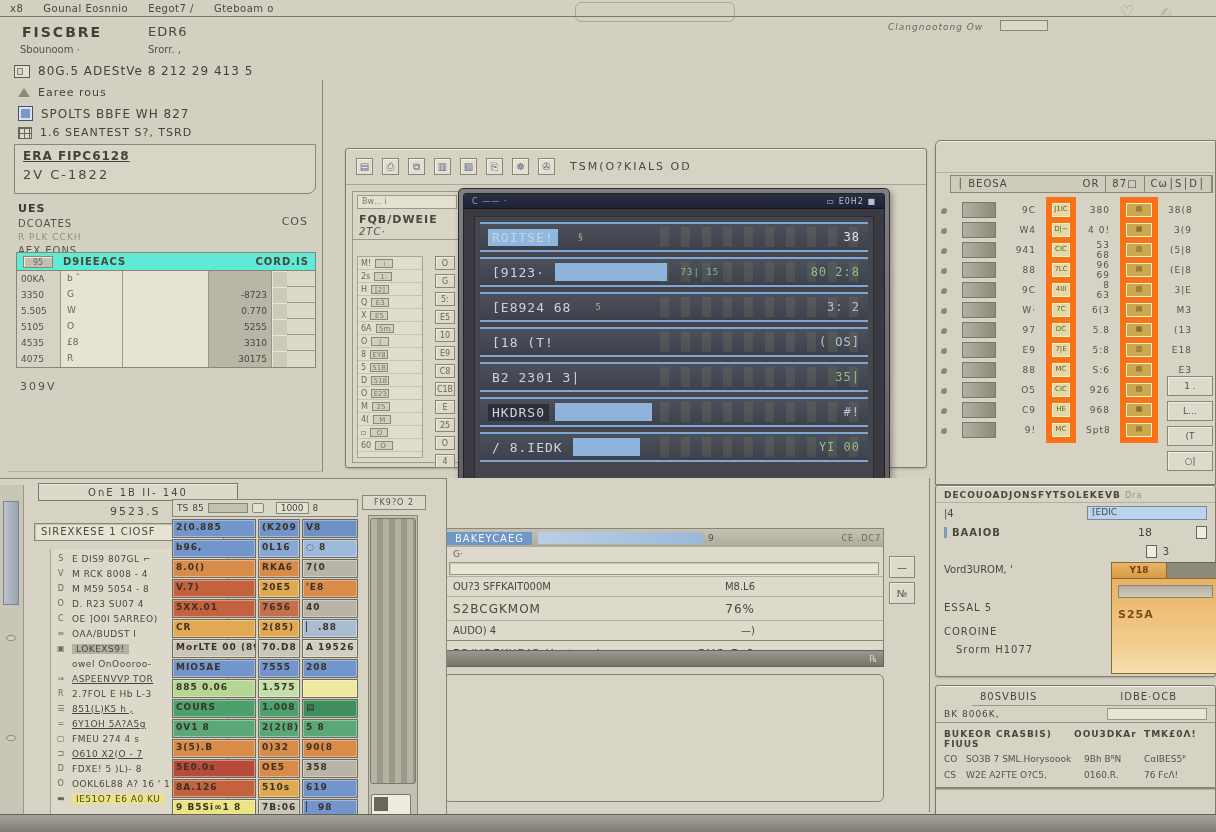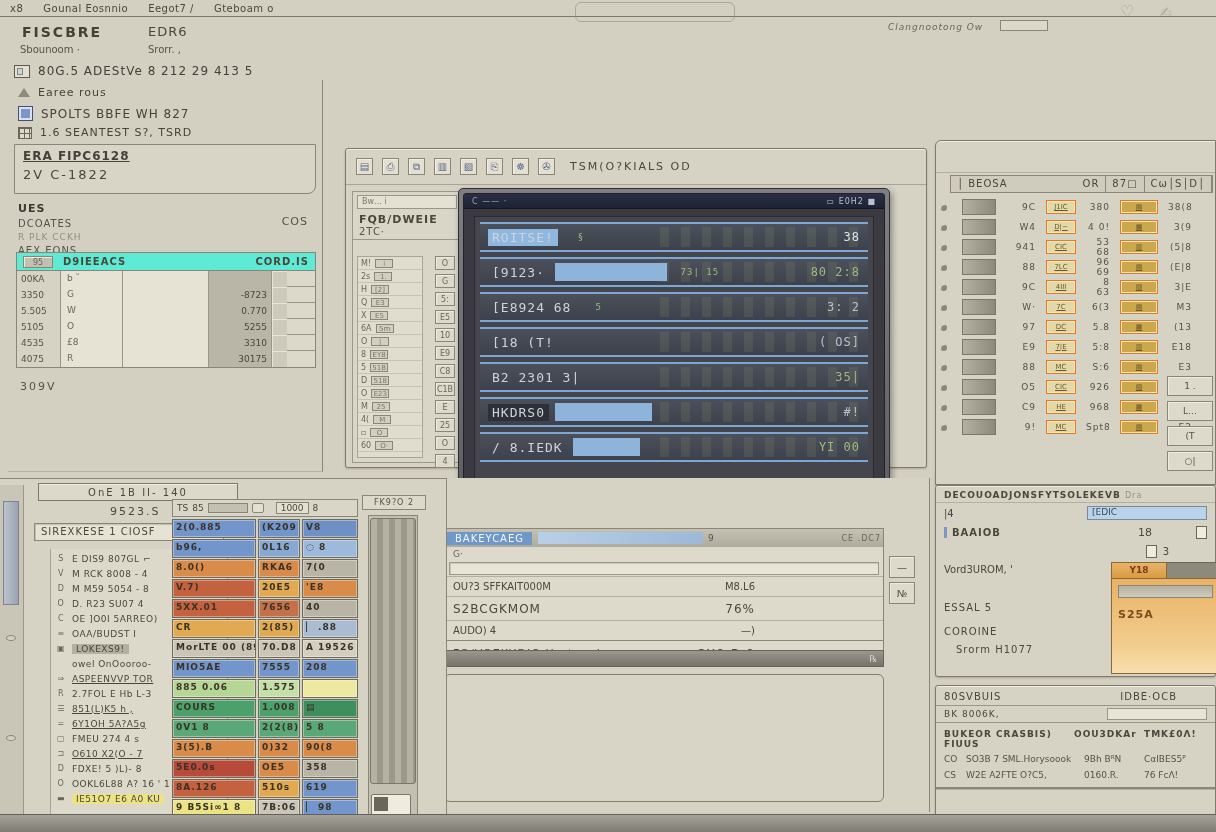--- a/index.html
+++ b/index.html
@@ -64,21 +64,21 @@
 
   
   .centerwin { left:345px; top:148px; width:582px; height:320px; }
   .ctoolbar { height:36px; border-bottom:1px solid #a8a496; display:flex; align-items:center; gap:9px; padding:0 10px; }
   .tbico { width:17px; height:17px; border:1px solid #8a8677; background:#e3dfd1; box-shadow:inset 1px 1px 0 #f2efe3;
            font-size:10px; line-height:16px; text-align:center; color:#5a6a8a; }
   .tbtext { font-size:11px; letter-spacing:2px; color:#4a473c; margin-left:6px; }
   .csidebar { position:absolute; left:6px; top:42px; width:110px; height:272px; border:1px solid #9b9787; background:#d9d5c7; }
   .cs-f1 { height:14px; margin:3px 4px 2px 4px; border:1px solid #9b9787; background:#e4e0d2; font-size:8px; padding:1px 4px; color:#7a7668; }
   .cs-title { font-size:11px; letter-spacing:1px; font-weight:bold; color:#4a473c; padding:2px 6px 0 6px; }
-  .cs-sub { font-size:10px; letter-spacing:1px; color:#55524a; padding:0 6px 2px 6px; border-bottom:1px solid #9b9787; }
+  .cs-sub { font-size:10px; letter-spacing:1px; color:#55524a; padding:0 6px 2px 6px; border-bottom:1px solid #9b9787;font-style:italic; }
   .cs-list { position:absolute; left:4px; top:64px; width:66px; bottom:4px; border:1px solid #a8a496; background:#e0dcce; overflow:hidden; }
   .cs-row { display:flex; gap:4px; align-items:center; height:13px; padding:0 3px; border-bottom:1px solid #c6c2b4; font-size:8px; color:#6a675a; }
   .cs-box { width:18px; height:9px; border:1px solid #8a8677; background:#d2cec0; font-size:7px; line-height:8px; text-align:center; color:#7a7668; }
   .cs-btns { position:absolute; right:6px; top:64px; width:20px; bottom:4px; display:flex; flex-direction:column; gap:4px; }
   .cs-btn { height:14px; border:1px solid #8a8677; background:#dcd8ca; box-shadow:inset 1px 1px 0 #efecdf; font-size:8px; text-align:center; line-height:13px; color:#6a675a; }
 
   
   .monitor { left:458px; top:188px; width:432px; height:330px; background:linear-gradient(180deg,#7e7e84,#5c5c62);
              border:1px solid #2e2e33; border-radius:5px; padding:4px; box-shadow:2px 3px 6px rgba(40,38,30,.45); }
   .mon-inner { width:100%; height:100%; background:#3a3a40; border:1px solid #222; border-radius:3px; position:relative; }
@@ -126,21 +126,21 @@
   .rw-top { height:32px; border-bottom:1px solid #b3afa1; }
   .rw-head { display:flex; height:18px; border:1px solid #8a8677; margin:2px 2px 0 14px; background:#cfcbbd; font-size:10px; letter-spacing:1px; color:#4a473c; }
   .rw-head .c { padding:2px 6px; border-right:1px solid #8a8677; }
   .rw-head .c.grow { flex:1; display:flex; }
   .rw-head .c .r { margin-left:auto; }
   .rw-grid { position:absolute; left:4px; top:56px; right:4px; bottom:6px; overflow:hidden; }
   .rw-row { display:grid; grid-template-columns:12px 34px 30px 30px 24px 38px 24px 1fr; gap:10px; align-items:center; height:20px; font-size:9px; color:#55524a; }
   .rw-dot { width:7px; height:7px; border-radius:50%; background:#8a8677; box-shadow:inset 1px 1px 1px #e8e5d8; }
   .rw-track { height:16px; background:linear-gradient(90deg,#b3afa1,#8d897b); border:1px solid #7b776a; }
   .rw-num { text-align:right; letter-spacing:1px; }
-  .rw-chip { height:14px; border:1px solid #f97316; background:#e3d9a8; box-shadow:inset 0 0 0 1px #f4eecb; font-size:7px; text-align:center; line-height:13px; color:#6a5a2a;text-decoration:underline; }
+  .rw-chip { height:26px; border:6px solid #f97316; background:#e3d9a8; box-shadow:inset 0 0 0 1px #f4eecb; font-size:7px; text-align:center; line-height:13px; color:#6a5a2a; }
   .rw-chip.dark { background:#caa84e; }
   .rw-rail { position:absolute; right:2px; bottom:8px; width:46px; }
   .railbox { height:20px; border:1px solid #8a8677; background:#ddd9cb; box-shadow:inset 1px 1px 0 #efecdf; margin-bottom:5px;
              font-size:9px; text-align:center; line-height:19px; color:#55524a; }
 
   
   .midright { left:935px; top:485px; width:281px; height:192px; }
   .mr-title { padding:4px 8px 2px 8px; font-size:9px; font-weight:bold; letter-spacing:1px; color:#4a473c; border-bottom:1px solid #b3afa1; }
   .mr-title .dim { font-weight:normal; color:#94907f; font-size:8px; }
   .mr-row { display:flex; align-items:center; padding:3px 8px; font-size:10px; color:#4a473c; }
@@ -153,21 +153,21 @@
   .op-tab { width:56px; background:linear-gradient(180deg,#e8b469,#d99b44); border:1px solid #8a6a34; border-bottom:none;
             font-size:9px; font-weight:bold; color:#7a3c14; text-align:center; line-height:15px; }
   .op-rest { flex:1; background:#8d897b; border:1px solid #6a675a; border-left:none; border-bottom:none; }
   .op-body { height:96px; border:1px solid #8a6a34; background:linear-gradient(180deg,#e9b265,#f2cd8e 70%,#f7dfae); padding:6px; }
   .op-inset { height:13px; background:linear-gradient(180deg,#b3afa1,#cfcbbd); border:1px solid #8a8677; }
   .op-val { margin-top:10px; font-size:11px; font-weight:bold; letter-spacing:1px; color:#7a4a1a; }
   .mr-left { position:absolute; left:8px; font-size:10px; color:#4a473c; letter-spacing:1px; }
 
   
   .bottomright { left:935px; top:685px; width:281px; height:142px; }
-  .br-r1 { display:flex; padding:5px 8px 3px 8px; font-size:10px; letter-spacing:1px; color:#4a473c; border-bottom:1px solid #9b9787; }
+  .br-r1 { display:flex; padding:5px 8px 3px 8px; font-size:10px; letter-spacing:1px; color:#4a473c; border-bottom:1px solid #9b9787;margin-left:36px; }
   .br-r1 .r { margin-left:auto; margin-right:30px; }
   .br-r2 { display:flex; align-items:center; border-bottom:1px solid #9b9787; padding:2px 8px; }
   .br-name { font-size:9px; letter-spacing:1px; color:#4a473c; }
   .br-input { margin-left:auto; width:100px; height:12px; background:#e8e4d6; border:1px solid #9b9787; }
   .br-h { display:grid; grid-template-columns:130px 70px 1fr; padding:6px 8px 2px 8px; font-size:9px; font-weight:bold; letter-spacing:1px; color:#4a473c; }
   .br-row { display:grid; grid-template-columns:22px 118px 60px 1fr; padding:3px 8px; font-size:9px; color:#55524a; }
   .br-bottom { border-top:2px solid #8a8677; margin-top:4px; height:3px; border-bottom:1px solid #b3afa1; }
 
   
   .bottomleft { left:0px; top:478px; width:447px; height:350px; border:1px solid #8a8677; border-left:none; background:#d6d2c4; }

